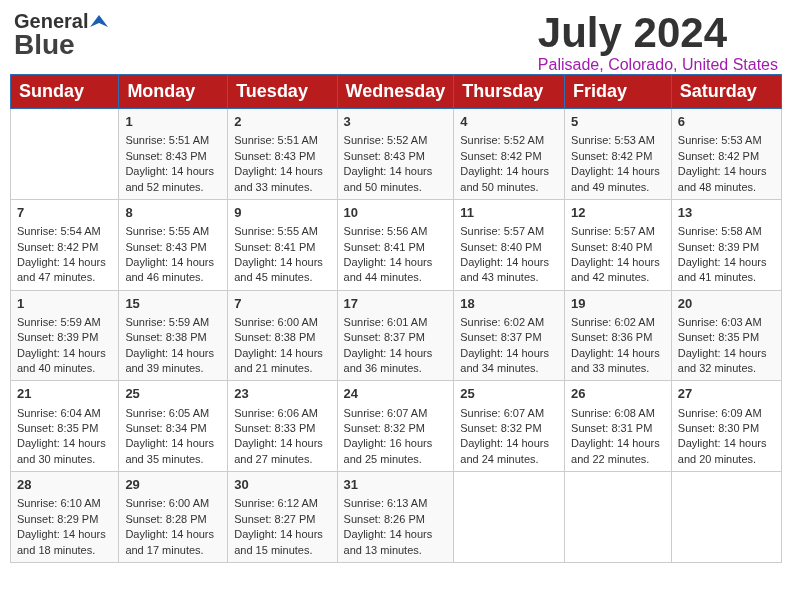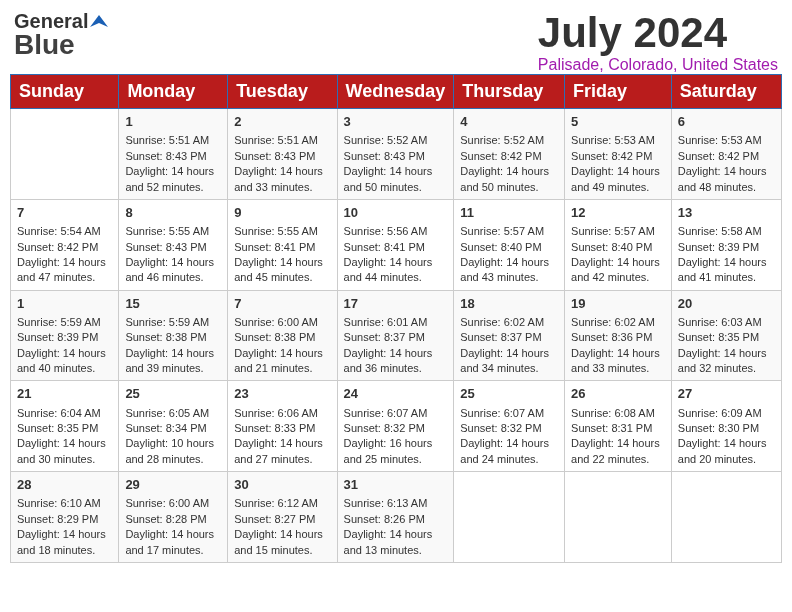--- a/index.html
+++ b/index.html
@@ -133,21 +133,21 @@
         <td><span class="cell-content"><span class="day-num">1</span><span>Sunrise: 5:59 AM</span><br><span>Sunset: 8:39 PM</span><br><span>Daylight: 14 hours and 40 minutes.</span></span></td>
         <td><span class="cell-content"><span class="day-num">15</span><span>Sunrise: 5:59 AM</span><br><span>Sunset: 8:38 PM</span><br><span>Daylight: 14 hours and 39 minutes.</span></span></td>
         <td><span class="cell-content"><span class="day-num">7</span><span>Sunrise: 6:00 AM</span><br><span>Sunset: 8:38 PM</span><br><span>Daylight: 14 hours and 21 minutes.</span></span></td>
         <td><span class="cell-content"><span class="day-num">17</span><span>Sunrise: 6:01 AM</span><br><span>Sunset: 8:37 PM</span><br><span>Daylight: 14 hours and 36 minutes.</span></span></td>
         <td><span class="cell-content"><span class="day-num">18</span><span>Sunrise: 6:02 AM</span><br><span>Sunset: 8:37 PM</span><br><span>Daylight: 14 hours and 34 minutes.</span></span></td>
         <td><span class="cell-content"><span class="day-num">19</span><span>Sunrise: 6:02 AM</span><br><span>Sunset: 8:36 PM</span><br><span>Daylight: 14 hours and 33 minutes.</span></span></td>
         <td><span class="cell-content"><span class="day-num">20</span><span>Sunrise: 6:03 AM</span><br><span>Sunset: 8:35 PM</span><br><span>Daylight: 14 hours and 32 minutes.</span></span></td>
       </tr>
       <tr>
         <td><span class="cell-content"><span class="day-num">21</span><span>Sunrise: 6:04 AM</span><br><span>Sunset: 8:35 PM</span><br><span>Daylight: 14 hours and 30 minutes.</span></span></td>
-        <td><span class="cell-content"><span class="day-num">25</span><span>Sunrise: 6:05 AM</span><br><span>Sunset: 8:34 PM</span><br><span>Daylight: 10 hours and 28 minutes.</span></span></td>
+        <td><span class="cell-content"><span class="day-num">25</span><span>Sunrise: 6:05 AM</span><br><span>Sunset: 8:34 PM</span><br><span>Daylight: 14 hours and 35 minutes.</span></span></td>
         <td><span class="cell-content"><span class="day-num">23</span><span>Sunrise: 6:06 AM</span><br><span>Sunset: 8:33 PM</span><br><span>Daylight: 14 hours and 27 minutes.</span></span></td>
         <td><span class="cell-content"><span class="day-num">24</span><span>Sunrise: 6:07 AM</span><br><span>Sunset: 8:32 PM</span><br><span>Daylight: 16 hours and 25 minutes.</span></span></td>
         <td><span class="cell-content"><span class="day-num">25</span><span>Sunrise: 6:07 AM</span><br><span>Sunset: 8:32 PM</span><br><span>Daylight: 14 hours and 24 minutes.</span></span></td>
         <td><span class="cell-content"><span class="day-num">26</span><span>Sunrise: 6:08 AM</span><br><span>Sunset: 8:31 PM</span><br><span>Daylight: 14 hours and 22 minutes.</span></span></td>
         <td><span class="cell-content"><span class="day-num">27</span><span>Sunrise: 6:09 AM</span><br><span>Sunset: 8:30 PM</span><br><span>Daylight: 14 hours and 20 minutes.</span></span></td>
       </tr>
       <tr>
         <td><span class="cell-content"><span class="day-num">28</span><span>Sunrise: 6:10 AM</span><br><span>Sunset: 8:29 PM</span><br><span>Daylight: 14 hours and 18 minutes.</span></span></td>
         <td><span class="cell-content"><span class="day-num">29</span><span>Sunrise: 6:00 AM</span><br><span>Sunset: 8:28 PM</span><br><span>Daylight: 14 hours and 17 minutes.</span></span></td>
         <td><span class="cell-content"><span class="day-num">30</span><span>Sunrise: 6:12 AM</span><br><span>Sunset: 8:27 PM</span><br><span>Daylight: 14 hours and 15 minutes.</span></span></td>

